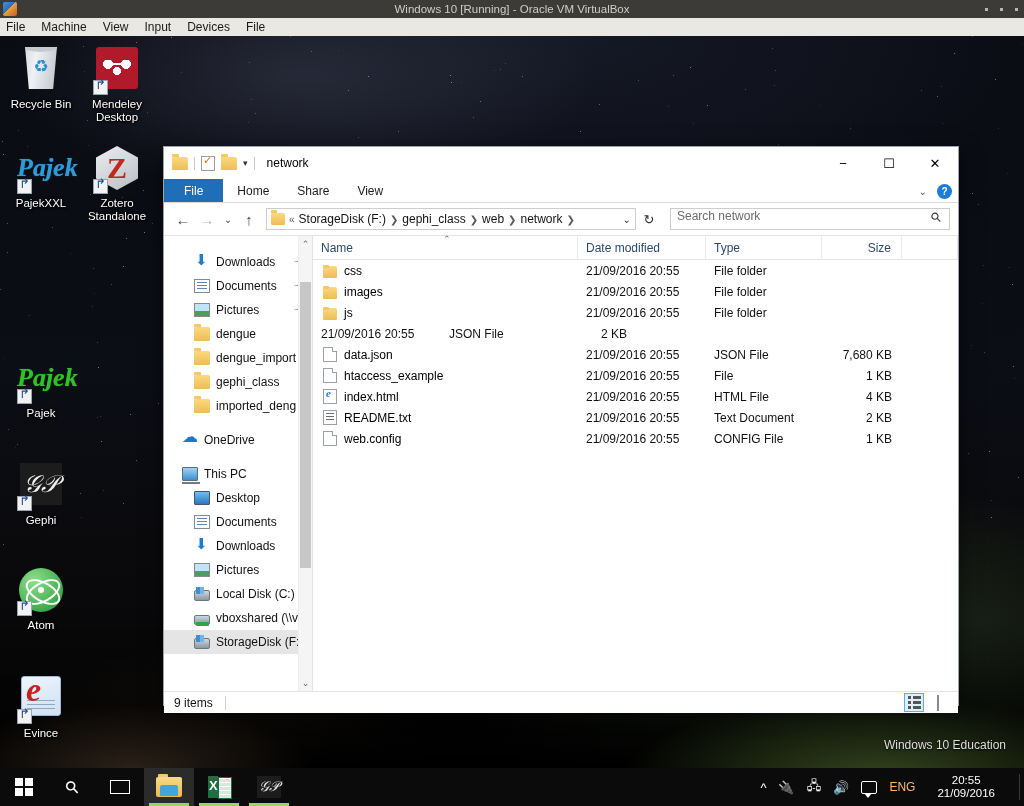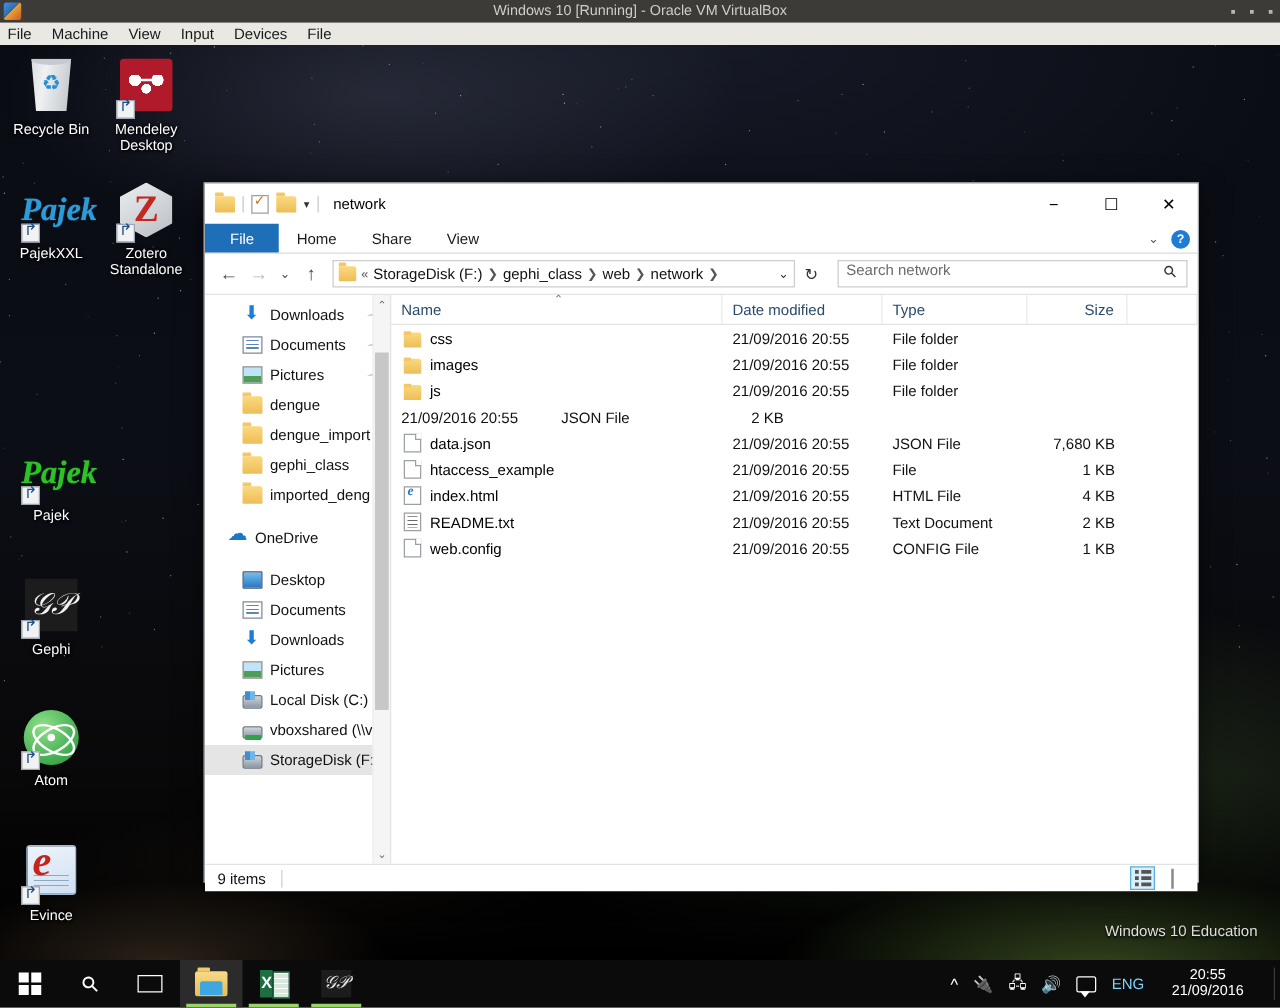--- a/index.html
+++ b/index.html
@@ -235,21 +235,21 @@
     flex: 1; height: 22px; margin-left: 8px; border:1px solid #cdcdcd; background:#fff;
     display:flex; padding: 0 6px; color:#6b6b6b; font-size:12px;
   }
   .search .sicon { margin-left:auto; font-size:13px; color:#333; transform: rotate(-45deg); }
 
   .exp-body { display:flex; height: 456px; border-top:1px solid #e4e4e4; }
 
   
   .navpane { width: 148px; position:relative; overflow:hidden; background:#fff;
     border-right: 0; }
-  .nav-list { position:absolute; left:0; top:4px; width:148px; }
+  .nav-list { position:absolute; left:0; top:14px; width:148px; }
   .nav-item { height: 24px; display:flex; align-items:center; gap:6px; padding-left: 18px;
     font-size: 12px; color:#111; white-space: nowrap; }
   .nav-item.indent1 { padding-left: 30px; }
   .nav-item.sel { background:#e5e5e5; }
   .nav-item .pin { margin-left:auto; margin-right:6px; color:#9aa0a6; font-size:11px; transform: rotate(40deg); }
   .ni { width:16px; height:14px; flex:0 0 16px; position:relative; }
   .ni-folder { background: linear-gradient(180deg,#fbd97f,#edbd57); border-radius:1px 2px 1px 1px; }
   .ni-folder::before { content:""; position:absolute; left:0; top:-3px; width:7px; height:3px;
     background:#f3c869; border-radius:1px 1px 0 0; }
   .ni-down::after { content:"⬇"; position:absolute; left:1px; top:-4px; font-size:15px; color:#1e7bd6; }
@@ -368,21 +368,21 @@
   .tb-ico-excel .x { position:absolute; left:1px; top:2px; color:#fff; font-size:13px;
     font-weight:bold; z-index:2; }
   .tb-ico-gephi { width:24px; height:22px; background:#1c1c1c; position:relative; }
   .tb-ico-gephi::after { content:"𝒢𝒫"; position:absolute; inset:0; text-align:center;
     line-height:22px; font-family:"Liberation Serif",serif; font-style:italic;
     font-size:14px; color:#eaeaea; }
 
   .tray { margin-left:auto; display:flex; align-items:center; height:38px; color:#fff;
     gap:12px; padding-right:4px; }
   .tray .ticon { font-size:13px; color:#fff; }
-  .tray .lang { font-size:12px; color:#7dd3fc; }
+  .tray .lang { font-size:12px; color:#fdba74; }
   .tray .clock { text-align:center; font-size:11.5px; line-height:13px; color:#fff;
     padding: 0 8px 0 10px; }
   .tray .notif-bar { width:1px; height:26px; background:#3a3a3a; margin-left:4px; }
   .tray-actcenter { width:16px; height:13px; border:1.4px solid #fff; border-radius:2px; position:relative; }
   .tray-actcenter::after { content:""; position:absolute; left:2px; bottom:-5px;
     border-left:4px solid transparent; border-right:4px solid transparent; border-top:5px solid #fff; }
 </style>
 </head>
 <body>
 
@@ -830,20 +830,24 @@
           <div class="nav-item indent1">
             <span class="ni ni-folder"></span>
             <span>imported_deng</span>
           </div>
           <div class="nav-item" style="height: 10px;"></div>
           <div class="nav-item">
             <span class="ni ni-onedrive"></span>
             <span>OneDrive</span>
           </div>
           <div class="nav-item" style="height: 10px;"></div>
+          <div class="nav-item">
+            <span class="ni ni-pc"></span>
+            <span>This PC</span>
+          </div>
           <div class="nav-item indent1">
             <span class="ni ni-desktop"></span>
             <span>Desktop</span>
           </div>
           <div class="nav-item indent1">
             <span class="ni ni-doc"></span>
             <span>Documents</span>
           </div>
           <div class="nav-item indent1">
             <span class="ni ni-down"></span>

